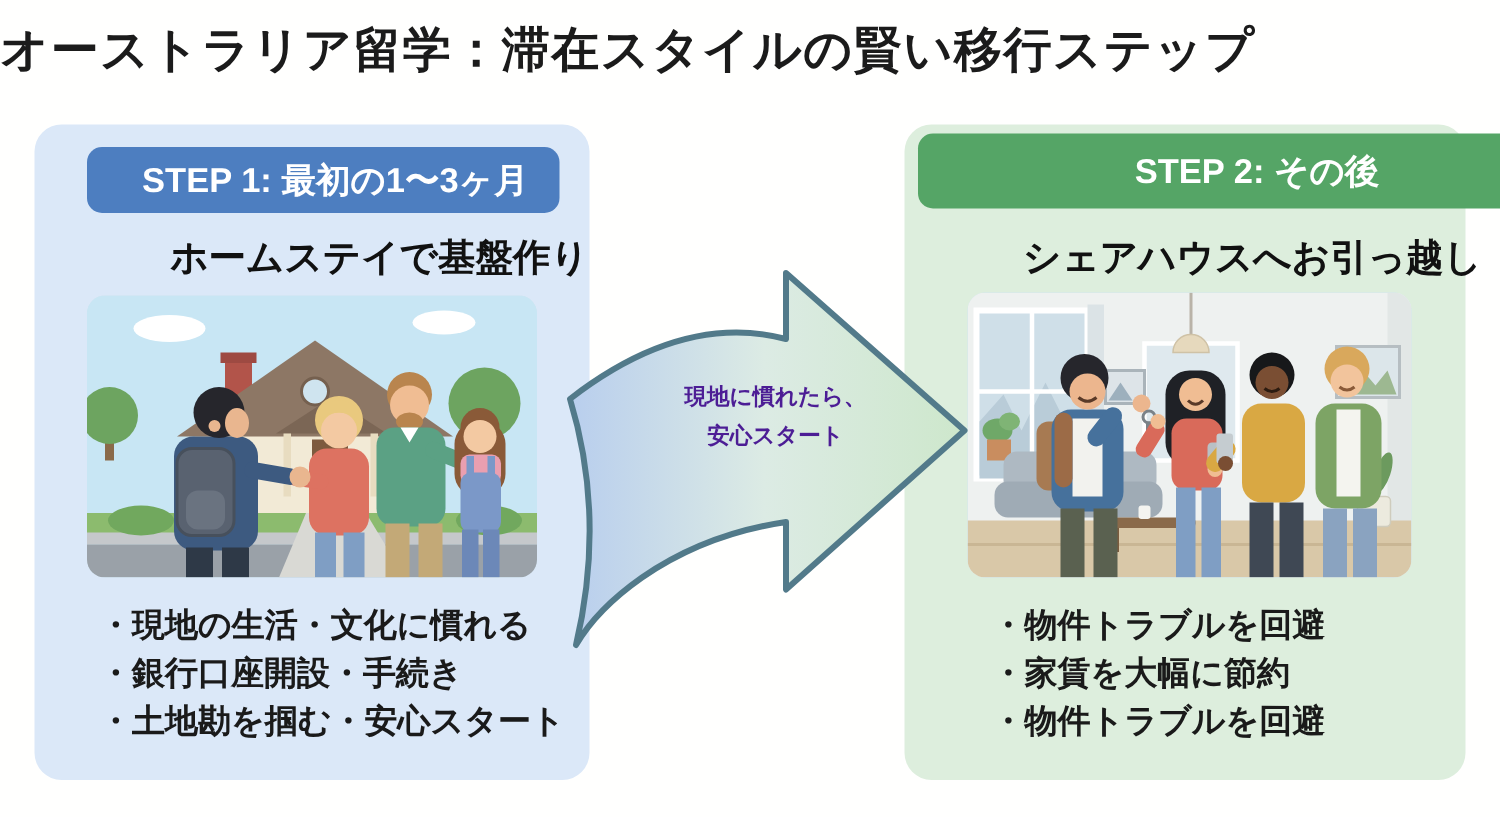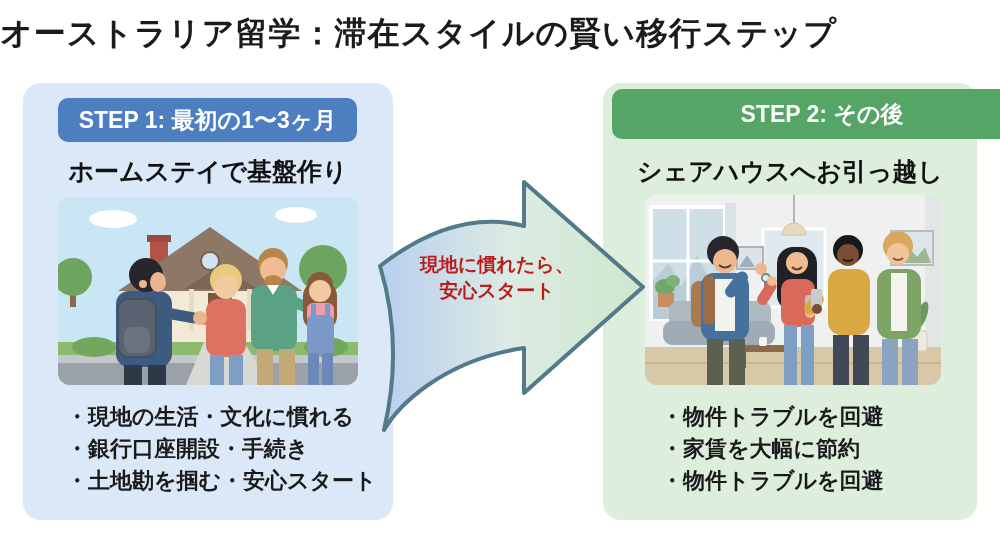--- a/index.html
+++ b/index.html
@@ -13,43 +13,43 @@
     position:absolute;left:0;top:12px;width:1000px;
     text-align:left;font-size:32px;font-weight:bold;letter-spacing:1px;color:#1b1b1b;
   }
   .panel{
     position:absolute;top:83px;height:437px;border-radius:18px;z-index:1;
   }
   .panel.step1{left:23px;width:370px;background:#dbe8f8;}
   .panel.step2{left:603px;width:374px;background:#ddeedd;}
   .badge{
     position:absolute;border-radius:10px;color:#ffffff;font-weight:bold;
-    font-size:23px;text-align:center;display:flex;align-items:center;justify-content:center;
+    font-size:23px;text-align:center;display:flex;align-items:center;justify-content:center;padding-left:16px;
   }
   .badge.b1{left:35px;top:15px;width:299px;height:44px;background:#4d7ec0;}
   .badge.b2{left:9px;top:6px;width:420px;height:50px;background:#55a566;}
   .subtitle{
     position:absolute;left:0;top:72px;width:100%;text-align:center;
-    font-size:25px;font-weight:bold;color:#111111;
+    font-size:25px;font-weight:bold;color:#111111;padding-left:45px;
   }
   .illus{
     position:absolute;border-radius:12px;overflow:hidden;background:#cfe4ef;
   }
   .illus.i1{left:35px;top:114px;width:300px;height:188px;}
   .illus.i2{left:42px;top:112px;width:296px;height:190px;}
   .bullets{
     position:absolute;top:318px;font-size:22px;font-weight:bold;line-height:32px;color:#1a1a1a;
     white-space:nowrap;
   }
   .bullets.l1{left:26px;margin-left:17px;}
   .bullets.l2{left:58px;}
   .arrow-svg{position:absolute;left:360px;top:170px;width:300px;height:270px;z-index:5;}
   .arrow-caption{
-    position:absolute;left:392px;top:252px;width:210px;z-index:6;
-    text-align:center;font-size:19px;line-height:26px;font-weight:bold;color:#b91c1c;
+    position:absolute;left:412px;top:252px;width:210px;z-index:6;
+    text-align:center;font-size:15px;line-height:26px;font-weight:bold;color:#4c1d95;
   }
 </style>
 </head>
 <body>
 
 <div class="canvas">
 
   <div class="page-title">オーストラリア留学：滞在スタイルの賢い移行ステップ</div>
 
   <section class="panel step1">

